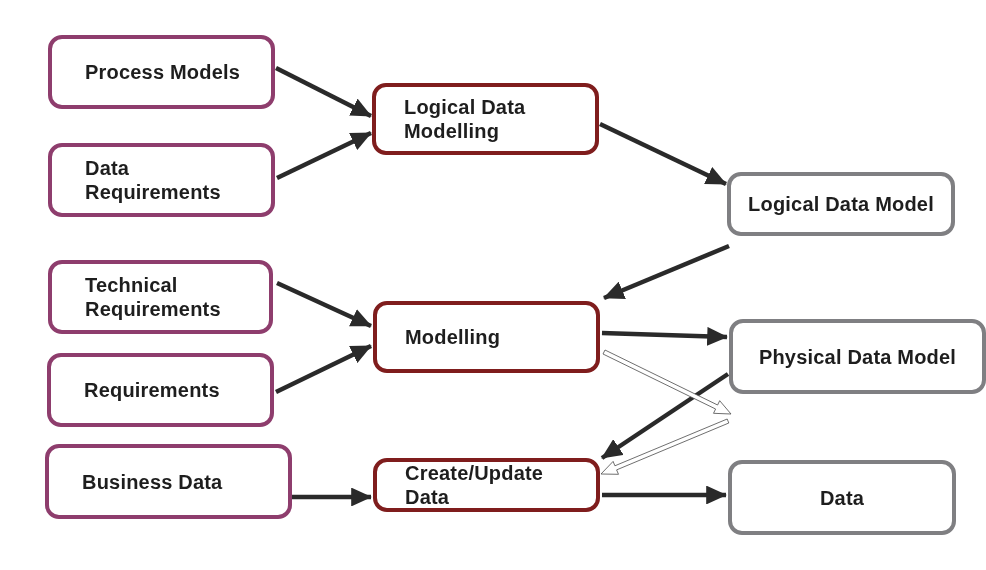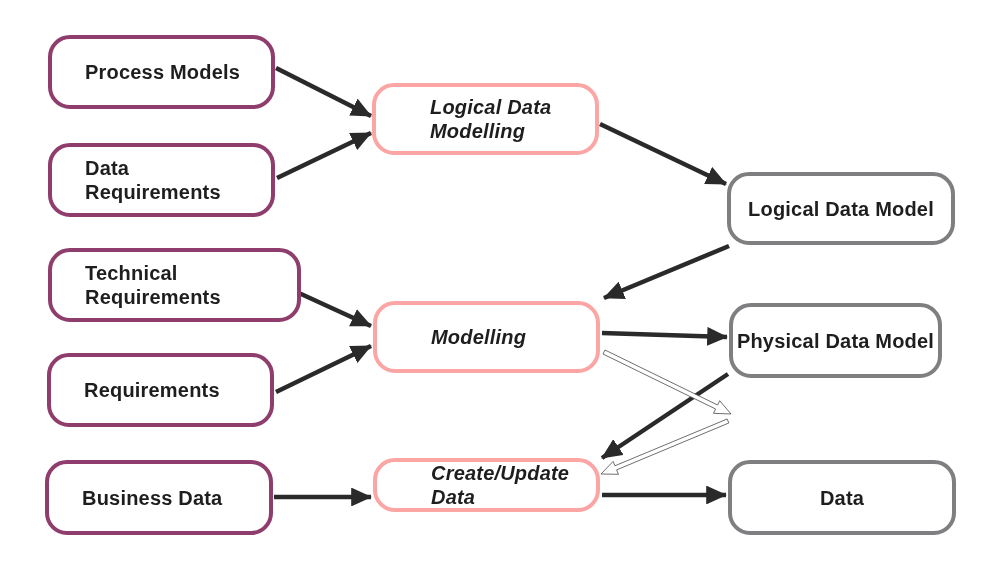--- a/index.html
+++ b/index.html
@@ -17,39 +17,38 @@
   }
   #arrow-layer {
     position: absolute;
     left: 0; top: 0;
     width: 986px; height: 570px;
   }
   .node {
     position: absolute;
     box-sizing: border-box;
     background: #ffffff;
-    border-radius: 22px;
+    border-radius: 14px;
     display: flex;
     flex-direction: column;
     justify-content: center;
     font-size: 20px;
     font-weight: 600;
     line-height: 24px;
     letter-spacing: 0.2px;
     color: #1e1e1e;
   }
   .node span { display: block; white-space: nowrap; }
   .purple {
     border: 4px solid #8e3d6d;
     padding-left: 33px;
   }
   .orange {
-    border: 4px solid #fca5a5;
-    padding-left: 54px;
-    font-style: italic;
+    border: 4px solid #7f1d1d;
+    padding-left: 28px;
   }
   .gray {
     border: 4px solid #7f7f82;
     align-items: center;
     text-align: center;
   }
 </style>
 </head>
 <body>
 
@@ -84,54 +83,54 @@
   <div class="node purple" style="left:48px;top:35px;width:227px;height:74px">
     <span>Process Models</span>
     <span></span>
   </div>
 
   <div class="node purple" style="left:48px;top:143px;width:227px;height:74px">
     <span>Data</span>
     <span>Requirements</span>
   </div>
 
-  <div class="node purple" style="left:48px;top:248px;width:253px;height:74px">
+  <div class="node purple" style="left:48px;top:260px;width:225px;height:74px">
     <span>Technical</span>
     <span>Requirements</span>
   </div>
 
   <div class="node purple" style="left:47px;top:353px;width:227px;height:74px">
     <span>Requirements</span>
   </div>
 
-  <div class="node purple" style="left:45px;top:460px;width:228px;height:75px">
+  <div class="node purple" style="left:45px;top:444px;width:247px;height:75px">
     <span>Business Data</span>
     <span></span>
   </div>
 
   <div class="node orange" style="left:372px;top:83px;width:227px;height:72px">
     <span>Logical Data</span>
     <span>Modelling</span>
   </div>
 
   <div class="node orange" style="left:373px;top:301px;width:227px;height:72px">
     <span>Modelling</span>
   </div>
 
   <div class="node orange" style="left:373px;top:458px;width:227px;height:54px">
     <span>Create/Update</span>
     <span>Data</span>
   </div>
 
-  <div class="node gray" style="left:727px;top:172px;width:228px;height:73px">
+  <div class="node gray" style="left:727px;top:172px;width:228px;height:64px">
     <span>Logical Data Model</span>
     <span></span>
   </div>
 
-  <div class="node gray" style="left:729px;top:303px;width:213px;height:75px">
+  <div class="node gray" style="left:729px;top:319px;width:257px;height:75px">
     <span>Physical Data Model</span>
     <span></span>
   </div>
 
   <div class="node gray" style="left:728px;top:460px;width:228px;height:75px">
     <span>Data</span>
     <span></span>
   </div>
 
 </div>

